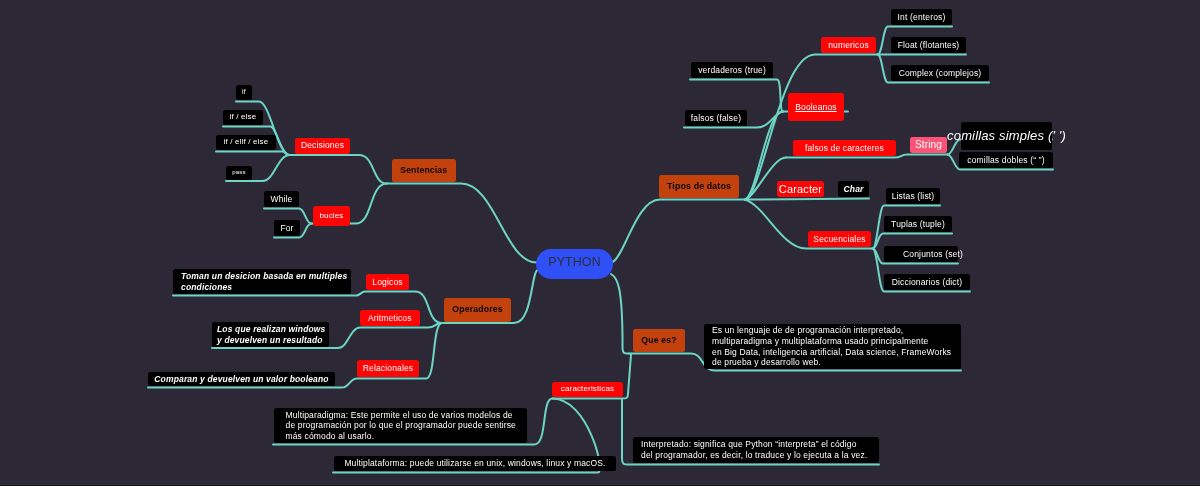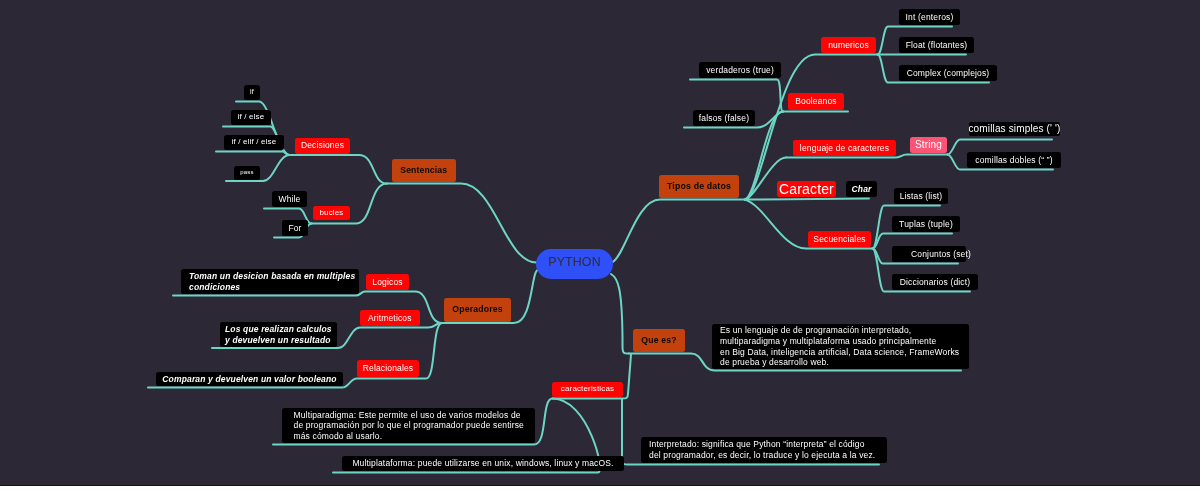--- a/index.html
+++ b/index.html
@@ -6,21 +6,21 @@
   html,body{margin:0;padding:0;background:#ffffff;}
   body{font-family:"Liberation Sans",sans-serif;}
   #canvas{position:relative;width:1200px;height:495px;overflow:hidden;background:#ffffff;}
   #board{position:absolute;left:0;top:0;width:1200px;height:486px;background:#2d2836;}
   #board-edge{position:absolute;left:0;top:485px;width:1200px;height:1px;background:#16131b;}
   #edges{position:absolute;left:0;top:0;width:1200px;height:486px;pointer-events:none;}
   #edges path{fill:none;stroke:#6cd5c4;stroke-width:2;stroke-linecap:round;stroke-linejoin:round;}
   .node{position:absolute;box-sizing:border-box;display:flex;align-items:center;
         justify-content:center;white-space:pre;line-height:10.6px;border-radius:2.5px;
         letter-spacing:0.15px;will-change:transform;}
-  .k-black{background:#000000;color:#ffffff;margin-left:8px;}
+  .k-black{background:#000000;color:#ffffff;}
   .k-red{background:#fe0505;color:#ffffff;}
   .k-cyan{background:#c2410c;color:#0a0a0a;font-weight:bold;}
   .k-pink{background:#fd5476;color:#ffffff;}
   .k-blue{background:#2f4ff7;color:#2e2e33;}
   .al-left{justify-content:flex-start;padding-left:8px;}
   .bold{font-weight:bold;font-style:italic;}
 </style>
 </head>
 <body>
 
@@ -67,45 +67,45 @@
       <path d="M 622.0 399.6 L 622.0 457.6 C 622.0 464.6 624.0 464.6 628.0 464.6 L 879.0 464.6"></path>
     </svg>
     <div id="nodes">
     <div class="node k-blue" style="left:536px;top:248.5px;width:77px;height:30px;font-size:12.4px;border-radius:15px;padding-bottom:4px;">PYTHON</div>
     <div class="node k-cyan" style="left:391.5px;top:159px;width:63.5px;height:23px;font-size:8.6px;">Sentencias</div>
     <div class="node k-red" style="left:295px;top:138px;width:55px;height:15.5px;font-size:8.5px;">Decisiones</div>
     <div class="node k-black" style="left:236px;top:85px;width:16px;height:15px;font-size:7px;">if</div>
     <div class="node k-black" style="left:223px;top:110px;width:40px;height:15px;font-size:8px;">if / else</div>
     <div class="node k-black" style="left:216px;top:135px;width:60px;height:15px;font-size:8px;">if / elif / else</div>
     <div class="node k-black" style="left:226px;top:166px;width:26px;height:13.5px;font-size:6px;">pass</div>
-    <div class="node k-red" style="left:313px;top:206px;width:37px;height:14px;font-size:8px;">bucles</div>
+    <div class="node k-red" style="left:313px;top:206px;width:37px;height:20px;font-size:8px;">bucles</div>
     <div class="node k-black" style="left:264px;top:191px;width:35px;height:16px;font-size:8.5px;">While</div>
     <div class="node k-black" style="left:274px;top:220px;width:26px;height:16px;font-size:8.5px;">For</div>
     <div class="node k-cyan" style="left:444px;top:298px;width:67px;height:23.5px;font-size:8.7px;">Operadores</div>
     <div class="node k-red" style="left:366px;top:274px;width:43px;height:16px;font-size:8.5px;">Logicos</div>
     <div class="node k-black al-left bold" style="left:173px;top:269px;width:178px;height:25px;font-size:8.5px;">Toman un desicion basada en multiples
 condiciones</div>
     <div class="node k-red" style="left:359.5px;top:310px;width:59.5px;height:16px;font-size:8.5px;">Aritmeticos</div>
-    <div class="node k-black al-left bold" style="left:212px;top:321.5px;width:117px;height:25px;font-size:8.5px;padding-left:5px;">Los que realizan calculos
+    <div class="node k-black al-left bold" style="left:212px;top:321.5px;width:117px;height:25px;font-size:8.5px;padding-left:5px;">Los que realizan windows
 y devuelven un resultado</div>
     <div class="node k-red" style="left:357px;top:360px;width:62px;height:17px;font-size:8.5px;">Relacionales</div>
     <div class="node k-black bold" style="left:148px;top:372px;width:187px;height:14px;font-size:8.5px;">Comparan y devuelven un valor booleano</div>
     <div class="node k-cyan" style="left:659px;top:175px;width:80px;height:23px;font-size:8.8px;">Tipos de datos</div>
     <div class="node k-red" style="left:821px;top:37px;width:55px;height:16px;font-size:8.5px;">numericos</div>
     <div class="node k-black" style="left:891px;top:9px;width:61px;height:16px;font-size:8.5px;">Int (enteros)</div>
     <div class="node k-black" style="left:891px;top:37px;width:75px;height:16px;font-size:8.5px;">Float (flotantes)</div>
     <div class="node k-black" style="left:891px;top:65px;width:98px;height:16px;font-size:8.5px;">Complex (complejos)</div>
-    <div class="node k-red" style="left:788px;top:93px;width:56px;height:17px;font-size:8.5px;">Booleanos</div>
+    <div class="node k-red" style="left:788px;top:93px;width:56px;height:28px;font-size:8.5px;text-decoration:underline;">Booleanos</div>
     <div class="node k-black" style="left:691px;top:62px;width:82px;height:16px;font-size:8.5px;">verdaderos (true)</div>
     <div class="node k-black" style="left:685px;top:110px;width:62px;height:16px;font-size:8.5px;">falsos (false)</div>
-    <div class="node k-red" style="left:793px;top:140px;width:103px;height:16px;font-size:8.5px;">lenguaje de caracteres</div>
+    <div class="node k-red" style="left:793px;top:140px;width:103px;height:16px;font-size:8.5px;">falsos de caracteres</div>
     <div class="node k-pink" style="left:910px;top:137px;width:37px;height:16px;font-size:10px;">String</div>
-    <div class="node k-black" style="left:961px;top:122px;width:91px;height:14px;font-size:10px;">comillas simples (' ')</div>
+    <div class="node k-black" style="left:961px;top:122px;width:91px;height:28px;font-size:13px;font-style:italic;">comillas simples (' ')</div>
     <div class="node k-black" style="left:959px;top:152px;width:94px;height:16px;font-size:8.5px;">comillas dobles (“ ”)</div>
-    <div class="node k-red" style="left:777px;top:181px;width:59px;height:16px;font-size:14px;">Caracter</div>
+    <div class="node k-red" style="left:777px;top:181px;width:47px;height:16px;font-size:11px;">Caracter</div>
     <div class="node k-black bold" style="left:838px;top:181px;width:31px;height:16px;font-size:8.5px;">Char</div>
     <div class="node k-red" style="left:807.5px;top:231px;width:63px;height:16px;font-size:8.5px;">Secuenciales</div>
     <div class="node k-black" style="left:886px;top:188px;width:54px;height:16px;font-size:8.5px;">Listas (list)</div>
     <div class="node k-black" style="left:884px;top:216px;width:68px;height:16px;font-size:8.5px;">Tuplas (tuple)</div>
     <div class="node k-black" style="left:884px;top:246px;width:74px;height:16px;font-size:8.5px;padding-left:24px;">Conjuntos (set)</div>
     <div class="node k-black" style="left:884px;top:274px;width:86px;height:16px;font-size:8.5px;">Diccionarios (dict)</div>
     <div class="node k-cyan" style="left:632.5px;top:329px;width:52px;height:23px;font-size:8.7px;">Que es?</div>
     <div class="node k-black al-left" style="left:704px;top:324px;width:257px;height:45px;font-size:8.5px;">Es un lenguaje de de programación interpretado,
 multiparadigma y multiplataforma usado principalmente
 en Big Data, inteligencia artificial, Data science, FrameWorks

